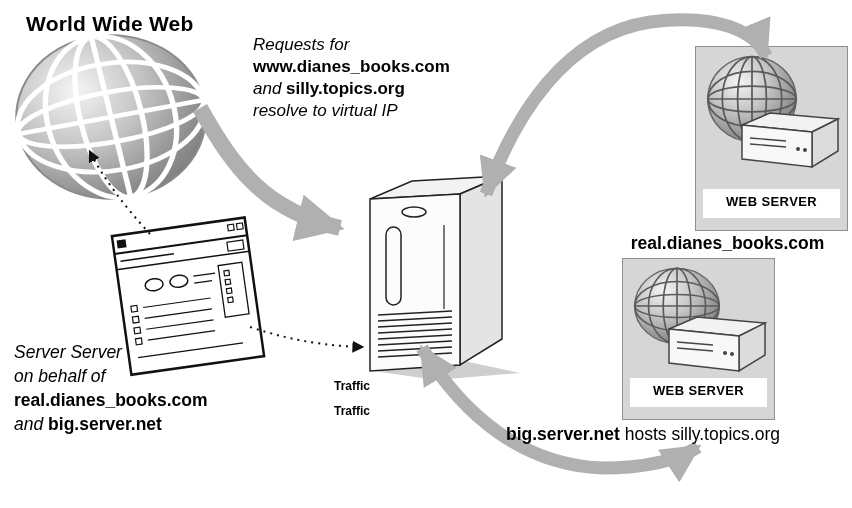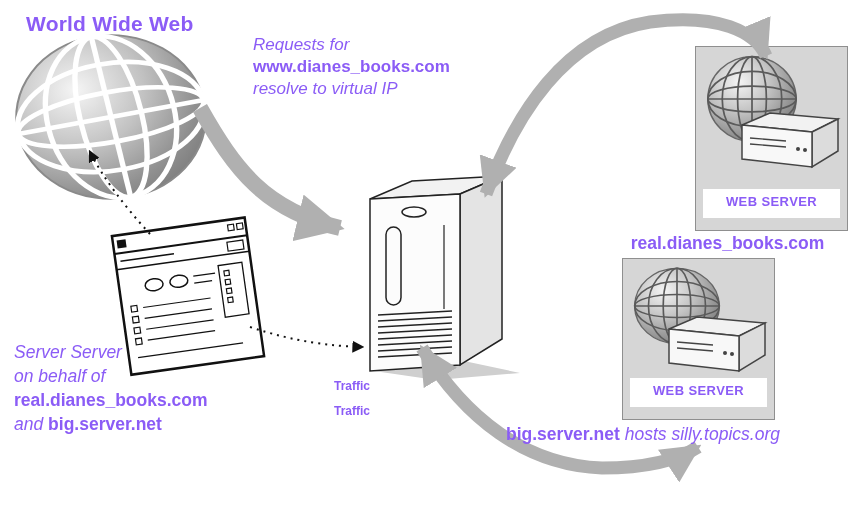--- a/index.html
+++ b/index.html
@@ -1,27 +1,27 @@
 <!DOCTYPE html>
 <html><head>
 <meta charset="utf-8">
 <style>
   * { margin:0; padding:0; box-sizing:border-box; }
   html,body { background:#ffffff; }
   .stage{position:relative;width:852px;height:508px;background:#fff;
-         font-family:"Liberation Sans",sans-serif;color:#8b5cf6;overflow:hidden;}
+         font-family:"Liberation Sans",sans-serif;color:#000000;overflow:hidden;}
   .abs{position:absolute;}
   .title{font-weight:bold;font-size:21px;letter-spacing:.2px;z-index:6;}
   .note{font-style:italic;font-size:17px;line-height:22px;z-index:6;}
   .note .b{font-weight:bold;font-style:normal;}
   .serves{line-height:24px;font-size:17.5px;}
   .ts-label{font-weight:bold;font-size:12px;line-height:25px;text-align:center;z-index:6;}
   .caption{font-size:17.5px;z-index:6;white-space:nowrap;}
   .caption .cb{font-weight:bold;}
-  .caption .ci{font-style:italic;}
+  .caption .ci{}
   .center{text-align:center;}
   .ws-panel{background:#d6d6d6;border:1px solid #8f8f8f;z-index:2;}
   .ws-badge{position:absolute;left:7px;right:7px;bottom:12px;height:29px;background:#ffffff;
             text-align:center;font-weight:bold;font-size:13px;line-height:25px;letter-spacing:.4px;}
   .ws-globe{position:absolute;left:8px;top:6px;}
   .ws-box{position:absolute;}
   svg{display:block;}
   .arrows{left:0;top:0;z-index:5;pointer-events:none;}
   .z1{z-index:1}.z2{z-index:2}.z3{z-index:3}
 </style>
@@ -77,20 +77,21 @@
 
   <div class="abs title" style="left:26px;top:12px">World Wide Web</div>
 
   <svg class="abs z1" style="left:8px;top:28px" width="206" height="178" viewBox="0 0 100 100" preserveAspectRatio="none">
     <use href="#globeW" transform="rotate(-12 50 50)"></use>
   </svg>
 
   <div class="abs note" style="left:253px;top:34px">
     <div><span>Requests for</span></div>
     <div><span class="b">www.dianes_books.com</span></div>
+    <div><span>and</span> <span class="b">silly.topics.org</span></div>
     <div><span>resolve to virtual IP</span></div>
   </div>
 
   <svg class="abs z2" style="left:356px;top:163px" width="168" height="218" viewBox="0 0 168 218">
     <polygon points="18,208 108,198 164,210 80,217" fill="#cfcfcf"></polygon>
     <polygon points="14,36 56,18 146,13 104,31" fill="#f2f2f2" stroke="#222" stroke-width="1.5"></polygon>
     <polygon points="104,31 146,13 146,176 104,202" fill="#e4e4e4" stroke="#222" stroke-width="1.5"></polygon>
     <polygon points="14,36 104,31 104,202 14,208" fill="#fcfcfc" stroke="#222" stroke-width="1.5"></polygon>
     <ellipse cx="58" cy="49" rx="12" ry="5" fill="none" stroke="#222" stroke-width="1.5"></ellipse>
     <rect x="30" y="64" width="15" height="78" rx="7.5" fill="none" stroke="#222" stroke-width="1.5"></rect>

